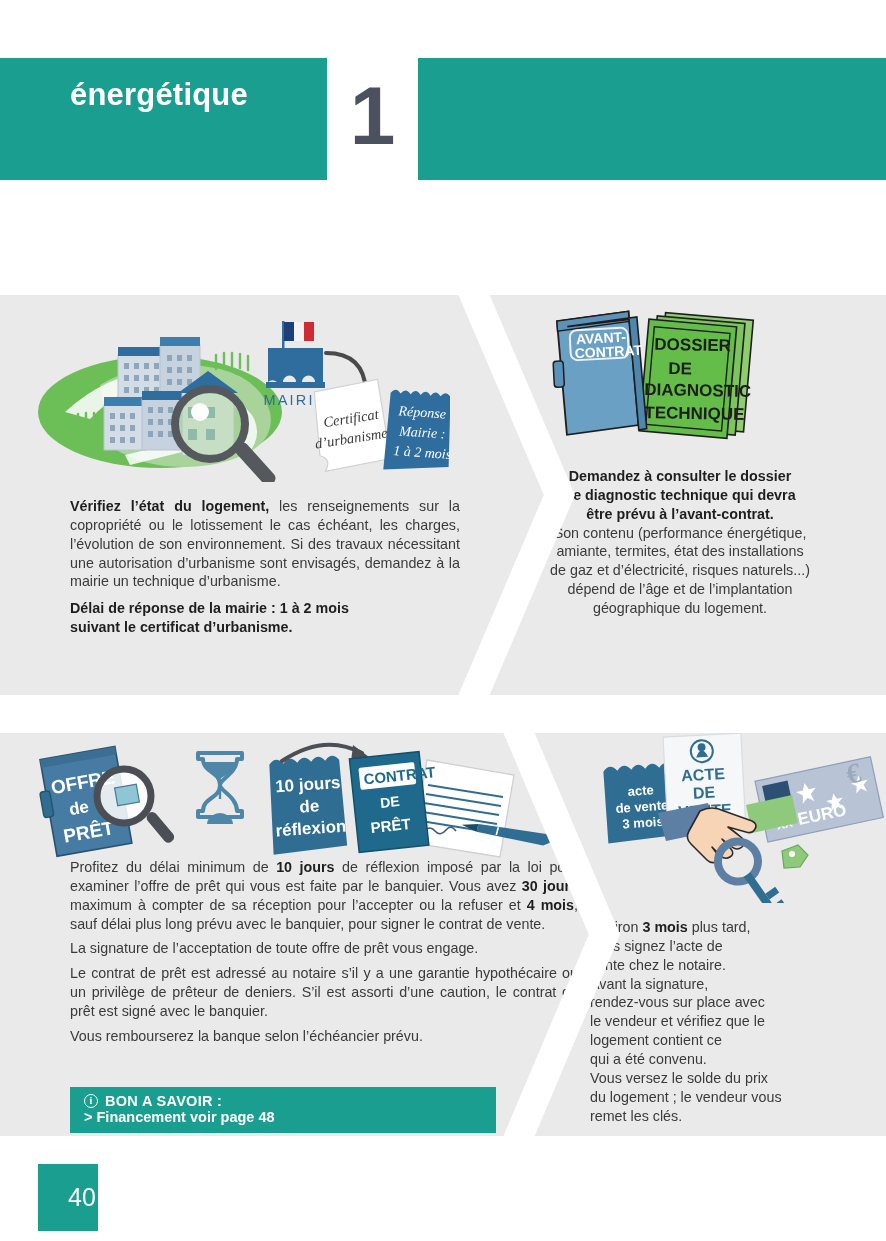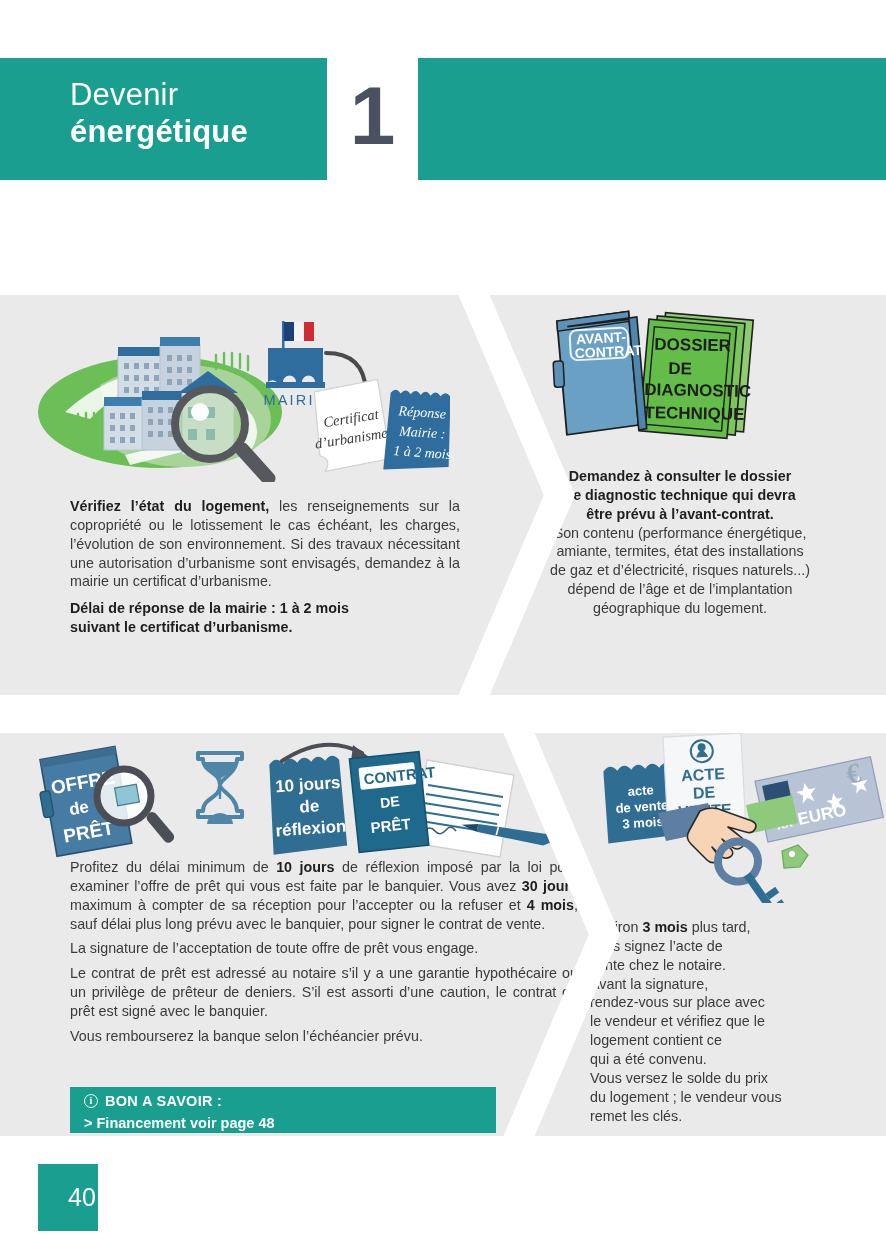--- a/index.html
+++ b/index.html
@@ -60,21 +60,21 @@
   .right { text-align: left; }
   .p + .p { margin-top: 6px; }
 
   
   .tip-box {
     position: absolute; left: 70px; top: 1087px; width: 426px; height: 46px;
     background: #1a9e8f; color: #fff;
     padding: 6px 0 0 14px;
   }
   .tip-line1 { font-size: 14.5px; font-weight: 700; letter-spacing:.3px; display:flex; align-items:center; gap:7px;}
-  .tip-line2 { font-size: 14.5px; font-weight: 700; margin-top: 6px; }
+  .tip-line2 { font-size: 14.5px; font-weight: 700; margin-top: 0; }
   .info-glyph {
     display:inline-flex; align-items:center; justify-content:center;
     width:14px; height:14px; border:1.3px solid #fff; border-radius:50%;
     font-size:10px; font-weight:700; line-height:1; font-family:"Liberation Serif", serif;
   }
 
   
   .page-num {
     position: absolute; left: 38px; top: 1164px; width: 60px; height: 67px;
     background: #1a9e8f; color:#fff;
@@ -85,21 +85,20 @@
   
   .illus { position: absolute; }
 </style>
 </head>
 <body>
 
 <div class="page">
 
   <div class="header">
     <div class="header-title">
-      <span class="l1">Devenir</span>
       <span class="l2">énergétique</span>
     </div>
   </div>
   <div class="chapter-box">
     <span class="chapter-num">1</span>
   </div>
 
   <div class="panel" id="panel-1">
 
     <div class="chevron" id="chevron-1"></div>
@@ -229,21 +228,21 @@
         <g font-family="Liberation Serif, serif" font-style="italic" font-size="14" fill="#ffffff">
           <text transform="rotate(4 392 110)" x="392" y="110" text-anchor="middle">Réponse</text>
           <text transform="rotate(4 392 130)" x="392" y="130" text-anchor="middle">Mairie :</text>
           <text transform="rotate(4 392 150)" x="392" y="150" text-anchor="middle">1 à 2 mois</text>
         </g>
       </svg>
     </div>
 
     <div class="col" style="left:70px; top:202px; width:390px;">
       <p class="body-text just">
-        <b>Vérifiez l’état du logement,</b><span> les renseignements sur la copropriété ou le lotissement le cas échéant, les charges, l’évolution de son environnement. Si des travaux nécessitant une autorisation d’urbanisme sont envisagés, demandez à la mairie un certificat d’urbanisme.</span>
+        <b>Vérifiez l’état du logement,</b><span> les renseignements sur la copropriété ou le lotissement le cas échéant, les charges, l’évolution de son environnement. Si des travaux nécessitant une autorisation d’urbanisme sont envisagés, demandez à la mairie un technique d’urbanisme.</span>
       </p>
       <p class="body-text" style="margin-top:8px;">
         <b>Délai de réponse de la mairie : 1 à 2 mois</b><br>
         <b>suivant le certificat d’urbanisme.</b>
       </p>
     </div>
 
     <div class="illus" style="left:540px; top:8px; width:230px; height:155px;">
       <svg width="230" height="155" viewBox="0 0 230 155" xmlns="http://www.w3.org/2000/svg">
 

